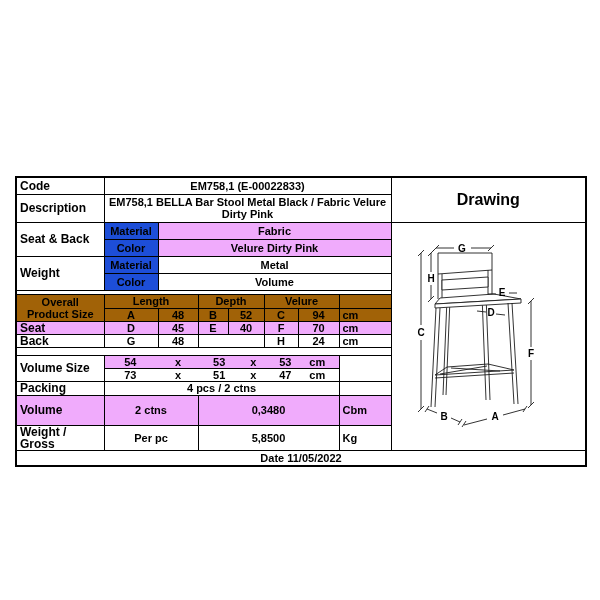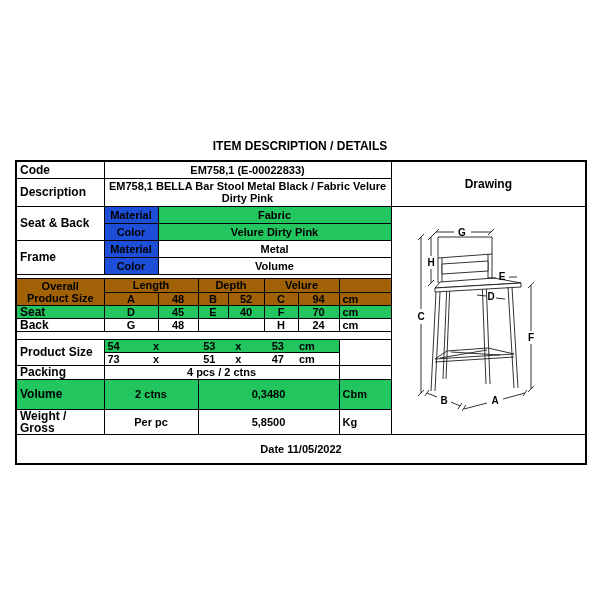--- a/index.html
+++ b/index.html
@@ -1,48 +1,47 @@
 <!DOCTYPE html>
 <html><head>
 <meta charset="utf-8">
 <style>
   html,body{margin:0;padding:0;background:#fff;}
   .page{position:relative;width:600px;height:600px;background:#fff;overflow:hidden;
         font-family:"Liberation Sans",sans-serif;color:#000;}
   .title{position:absolute;top:139px;left:0;width:100%;text-align:center;
          font-size:12px;font-weight:bold;}
-  table.spec{position:absolute;top:160px;left:15px;width:570px;
+  table.spec{position:absolute;top:176px;left:15px;width:570px;
              border-collapse:collapse;table-layout:fixed;border:2px solid #000;
              font-size:11px;font-weight:bold;}
   table.spec td{border:1px solid #000;padding:0 3px;overflow:hidden;
                 vertical-align:middle;line-height:12px;}
   .lbl{font-size:12px;text-align:left;}
   .sublbl{font-size:11px;text-align:center;background:#1d4ed8;}
   .ctr{text-align:center;}
   .unit{text-align:left;padding-left:4px;}
   .yellow{background:#a16207;}
-  .grayed{background:#22c55e;}
+  .grayed{background:#f0abfc;}
   .white{background:#fff;}
   .spacer{background:#fff;}
   .desc{line-height:13px;}
-  .drawing-hdr{font-size:12px;text-align:center;background:#fff;}
+  .drawing-hdr{font-size:16px;text-align:center;background:#fff;}
   .drawing-cell{padding:0;background:#fff;vertical-align:top;}
   .psgrid{display:grid;grid-template-columns:20% 22% 14% 16% 12% 16%;width:100%;}
-  .psgrid span{}
+  .psgrid span{text-align:center;}
   svg.stool{display:block;margin:0 auto;}
   svg.stool line, svg.stool polygon, svg.stool polyline{stroke:#1c1c1c;stroke-width:0.9;fill:none;}
   svg.stool polygon.fillw{fill:#ffffff;}
   svg.stool text{font-family:"Liberation Sans",sans-serif;font-size:10px;font-weight:bold;
                  fill:#000;text-anchor:middle;}
 </style>
 </head>
 <body>
 
 <div class="page">
-  <div class="title">ITEM DESCRIPTION / DETAILS</div>
 
   <table class="spec">
     <colgroup>
       <col style="width:88px">
         <col style="width:54px">
         <col style="width:40px">
       <col style="width:30px">
         <col style="width:36px">
         <col style="width:34px">
       <col style="width:41px">
@@ -140,21 +139,21 @@
           <line x1="63" y1="188" x2="67" y2="182"></line>
           <text x="49" y="183">B</text>
         </svg>
       </td>
     </tr>
     <tr style="height:17px">
       <td class="sublbl">Color</td>
       <td class="ctr grayed" colspan="6">Velure Dirty Pink</td>
     </tr>
     <tr style="height:17px">
-      <td class="lbl white" rowspan="2">Frame</td>
+      <td class="lbl white" rowspan="2">Weight</td>
       <td class="sublbl">Material</td>
       <td class="ctr white" colspan="6">Metal</td>
     </tr>
     <tr style="height:17px">
       <td class="sublbl">Color</td>
       <td class="ctr white" colspan="6">Volume</td>
     </tr>
 
     <tr style="height:4px">
           <td class="spacer" colspan="8"></td>
@@ -194,21 +193,21 @@
       <td class="ctr white">H</td>
       <td class="ctr white">24</td>
       <td class="unit white">cm</td>
     </tr>
 
     <tr style="height:8px">
           <td class="spacer" colspan="8"></td>
         </tr>
 
     <tr style="height:13px">
-      <td class="lbl white" rowspan="2">Product Size</td>
+      <td class="lbl white" rowspan="2">Volume Size</td>
       <td class="grayed" colspan="6">
         <div class="psgrid">
           <span>54</span>
           <span>x</span>
           <span>53</span>
           <span>x</span>
           <span>53</span>
           <span>cm</span>
         </div>
       </td>
@@ -237,18 +236,18 @@
       <td class="ctr grayed" colspan="4">0,3480</td>
       <td class="unit grayed">Cbm</td>
     </tr>
     <tr style="height:13px">
       <td class="lbl white">Weight / Gross</td>
       <td class="ctr white" colspan="2">Per pc</td>
       <td class="ctr white" colspan="4">5,8500</td>
       <td class="unit white">Kg</td>
     </tr>
 
-    <tr style="height:30px">
+    <tr style="height:16px">
       <td class="ctr white" colspan="9">Date 11/05/2022</td>
     </tr>
   </tbody>
     </table>
 </div>
 
 </body></html>

